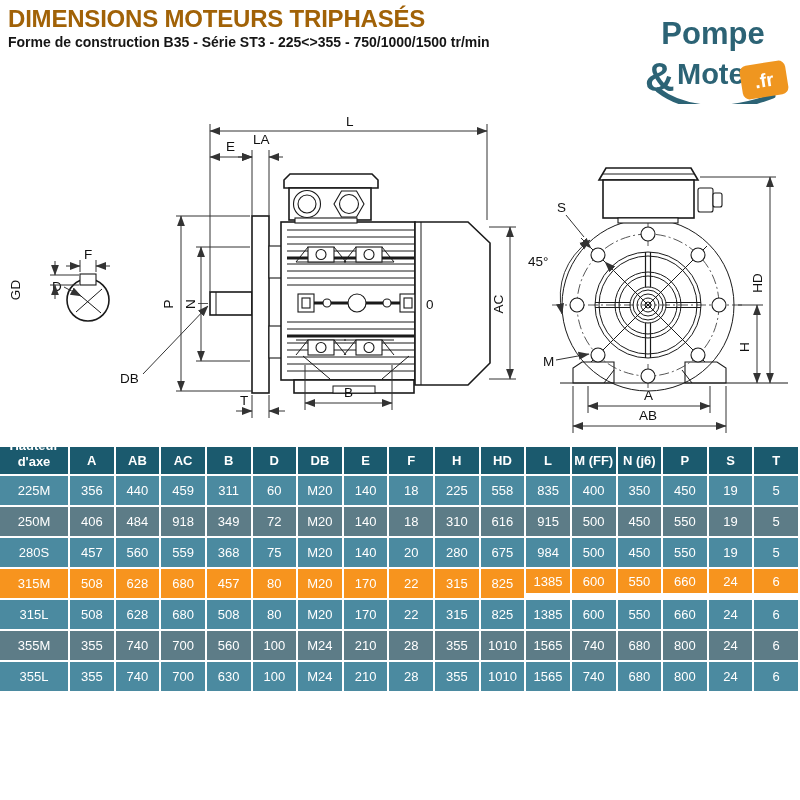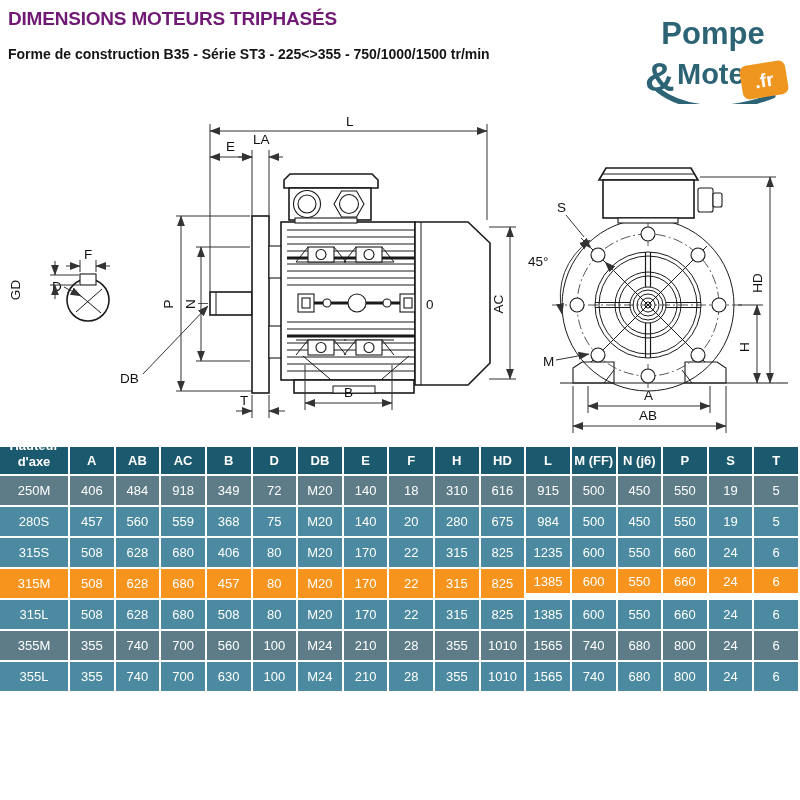--- a/index.html
+++ b/index.html
@@ -1,21 +1,21 @@
 <!DOCTYPE html>
 <html style="--c-header: #1b5a6e; --c-dark: #5d7c87; --c-light: #4b8aa0; --c-hl: #f7941e;"><head>
 <meta charset="utf-8">
 <style>
   html,body{margin:0;padding:0;}
   body{width:800px;height:800px;position:relative;background:#fff;
        font-family:"Liberation Sans",sans-serif;overflow:hidden;}
 
   .titleblock{position:absolute;left:8px;top:6px;}
-  .titleblock h1{margin:0;font-size:19px;line-height:26px;font-weight:bold;color:#701a75;letter-spacing:-0.2px;}
-  .subtitle{font-size:14px;font-weight:bold;color:#151515;margin-top:14px;}
+  .titleblock h1{margin:0;font-size:24px;line-height:26px;font-weight:bold;color:#a16207;letter-spacing:-0.2px;}
+  .subtitle{font-size:14px;font-weight:bold;color:#151515;margin-top:2px;}
 
   svg.logo{position:absolute;left:625px;top:4px;}
   svg.drawing{position:absolute;left:0;top:100px;}
 
   svg .ol{fill:#fff;stroke:#1a1a1a;stroke-width:1.6;}
   svg .ol2{fill:#fff;stroke:#1a1a1a;stroke-width:1.1;}
   svg .ln{stroke:#1a1a1a;stroke-width:1;fill:none;}
   svg .thick{stroke:#1a1a1a;stroke-width:3;fill:none;}
   svg .sp{stroke:#1a1a1a;stroke-width:1.2;fill:none;}
   svg .cl{stroke:#444;stroke-width:0.9;fill:none;stroke-dasharray:10 3 2 3;}
@@ -325,20 +325,39 @@
           <th>HD</th>
           <th>L</th>
           <th>M (FF)</th>
           <th>N (j6)</th>
           <th>P</th>
           <th>S</th>
           <th>T</th>
         </tr>
     </thead>
     <tbody>
+        <tr class="light">
+          <td>225M</td>
+          <td>356</td>
+          <td>440</td>
+          <td>459</td>
+          <td>311</td>
+          <td>60</td>
+          <td>M20</td>
+          <td>140</td>
+          <td>18</td>
+          <td>225</td>
+          <td>558</td>
+          <td>835</td>
+          <td>400</td>
+          <td>350</td>
+          <td>450</td>
+          <td>19</td>
+          <td>5</td>
+        </tr>
         <tr class="dark">
           <td>250M</td>
           <td>406</td>
           <td>484</td>
           <td>918</td>
           <td>349</td>
           <td>72</td>
           <td>M20</td>
           <td>140</td>
           <td>18</td>
@@ -363,39 +382,20 @@
           <td>20</td>
           <td>280</td>
           <td>675</td>
           <td>984</td>
           <td>500</td>
           <td>450</td>
           <td>550</td>
           <td>19</td>
           <td>5</td>
         </tr>
-        <tr class="light">
-          <td>315S</td>
-          <td>508</td>
-          <td>628</td>
-          <td>680</td>
-          <td>406</td>
-          <td>80</td>
-          <td>M20</td>
-          <td>170</td>
-          <td>22</td>
-          <td>315</td>
-          <td>825</td>
-          <td>1235</td>
-          <td>600</td>
-          <td>550</td>
-          <td>660</td>
-          <td>24</td>
-          <td>6</td>
-        </tr>
         <tr class="hl">
           <td>315M</td>
           <td>508</td>
           <td>628</td>
           <td>680</td>
           <td>457</td>
           <td>80</td>
           <td>M20</td>
           <td>170</td>
           <td>22</td>

